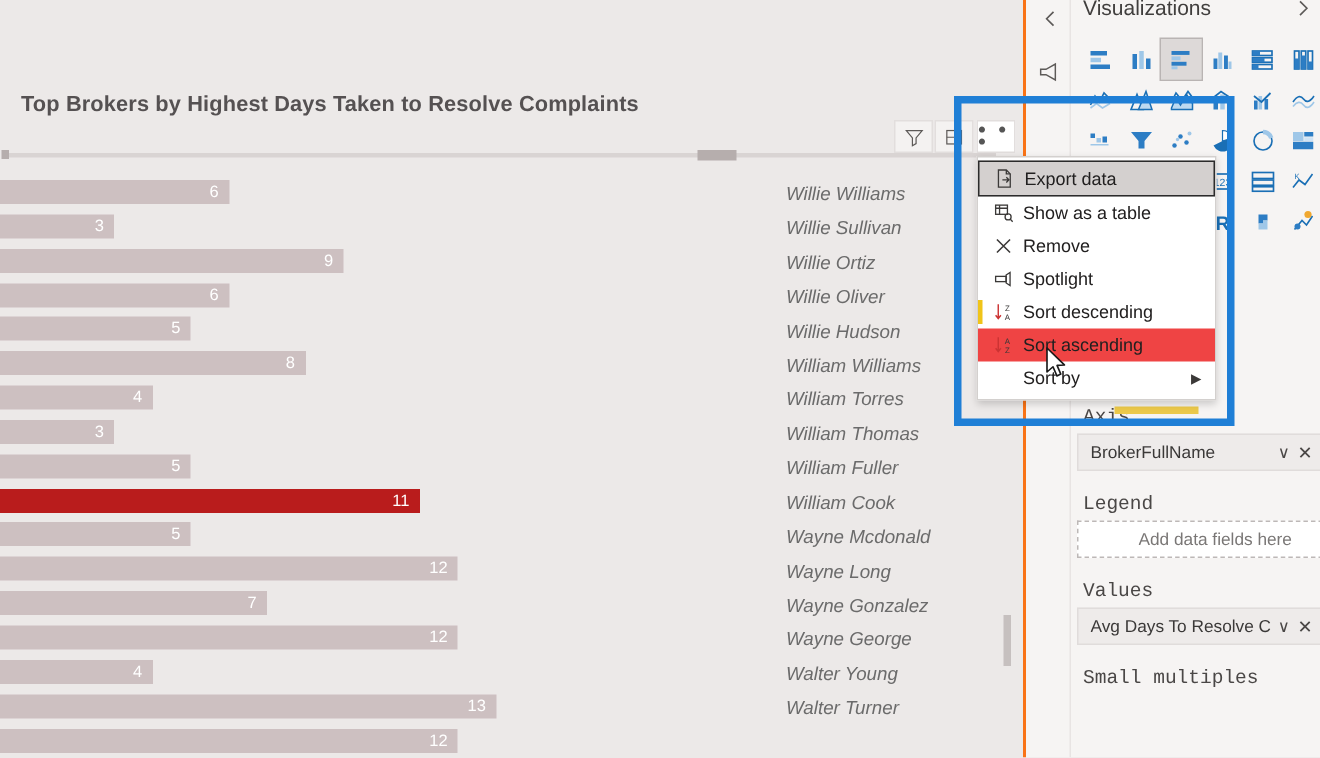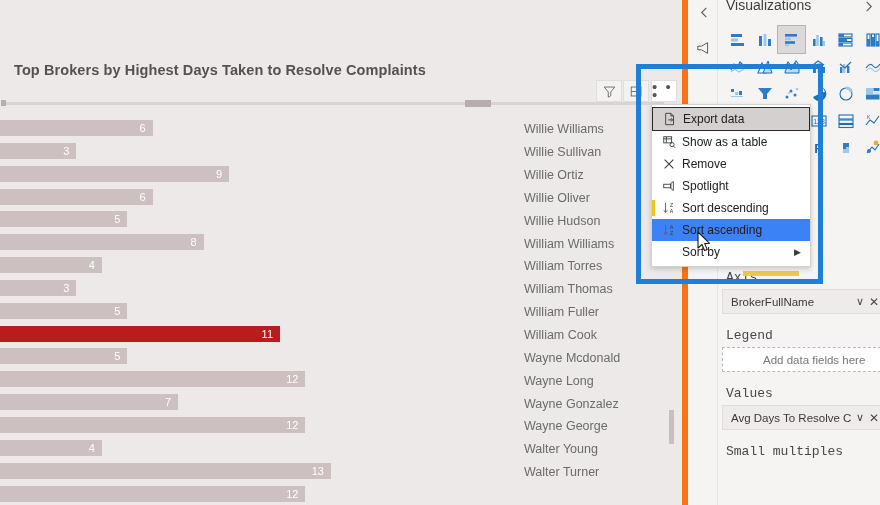--- a/index.html
+++ b/index.html
@@ -69,33 +69,33 @@
   }
   .bar-label {
     font-size: 11px; color: #ffffff; padding-right: 7px;
     font-family: "Liberation Sans", sans-serif;
   }
 
   
   #cats { position: absolute; left: 524px; top: 118px; width: 140px; }
   .cat-row {
     height: 22.85px; display: flex; align-items: center;
-    font-size: 12.5px; color: #6b6b6b; white-space: nowrap;
+    font-size: 12.5px; color: #6b6b6b; white-space: nowrap; font-style: italic;
   }
   #cat-scroll-thumb {
     position: absolute; left: 669px; top: 410px;
     width: 5px; height: 34px; background: #c6c0bf;
   }
 
   
   #right-panel {
     position: absolute; left: 682px; top: 0;
     width: 198px; height: 505px;
     background: #f6f4f3;
-    border-left: 6px solid #f97316;
+    border-left: 2px solid #f97316;
   }
   #panel-rail {
     position: absolute; left: 0; top: 0;
     width: 30px; height: 505px;
     background: #f6f4f3; border-right: 1px solid #e8e4e3;
   }
   .rail-icon {
     position: absolute; left: 6px;
     width: 20px; height: 20px; color: #5d5a58;
     display: flex; align-items: center; justify-content: center;
@@ -168,21 +168,21 @@
     position: relative;
     height: 22px; display: flex; align-items: center;
     font-size: 12px; color: #222020;
     padding-left: 4px;
   }
   .ctx-item .ic {
     width: 26px; display: flex; align-items: center; justify-content: center;
     color: #3b3938; flex: none;
   }
   .ctx-item.hl-border { border: 1px solid #2b2b2b; background: #d4d0cf; height: 24px; }
-  .ctx-item.hover { background: #3b82f6; }
+  .ctx-item.hover { background: #ef4444; }
   .ctx-item .marker {
     position: absolute; left: 0px; top: 3px;
     width: 3px; height: 16px; background: #f0c419;
   }
   .ctx-item .submenu-arrow {
     position: absolute; right: 9px; font-size: 9px; color: #3b3938;
   }
   .ctx-item.no-icon { padding-left: 30px; }
 
   

